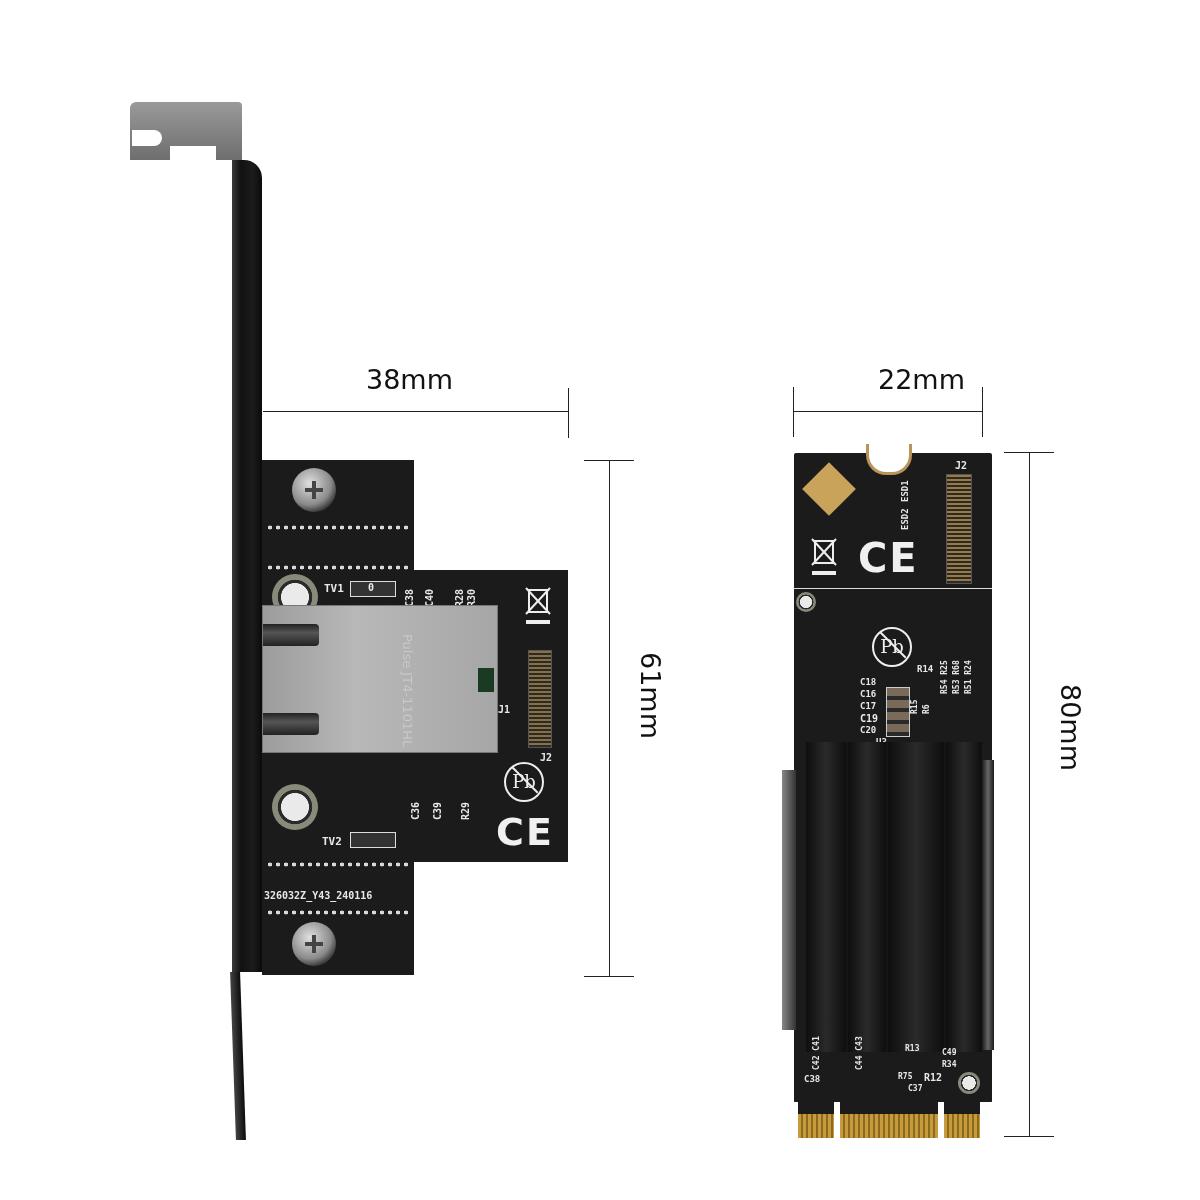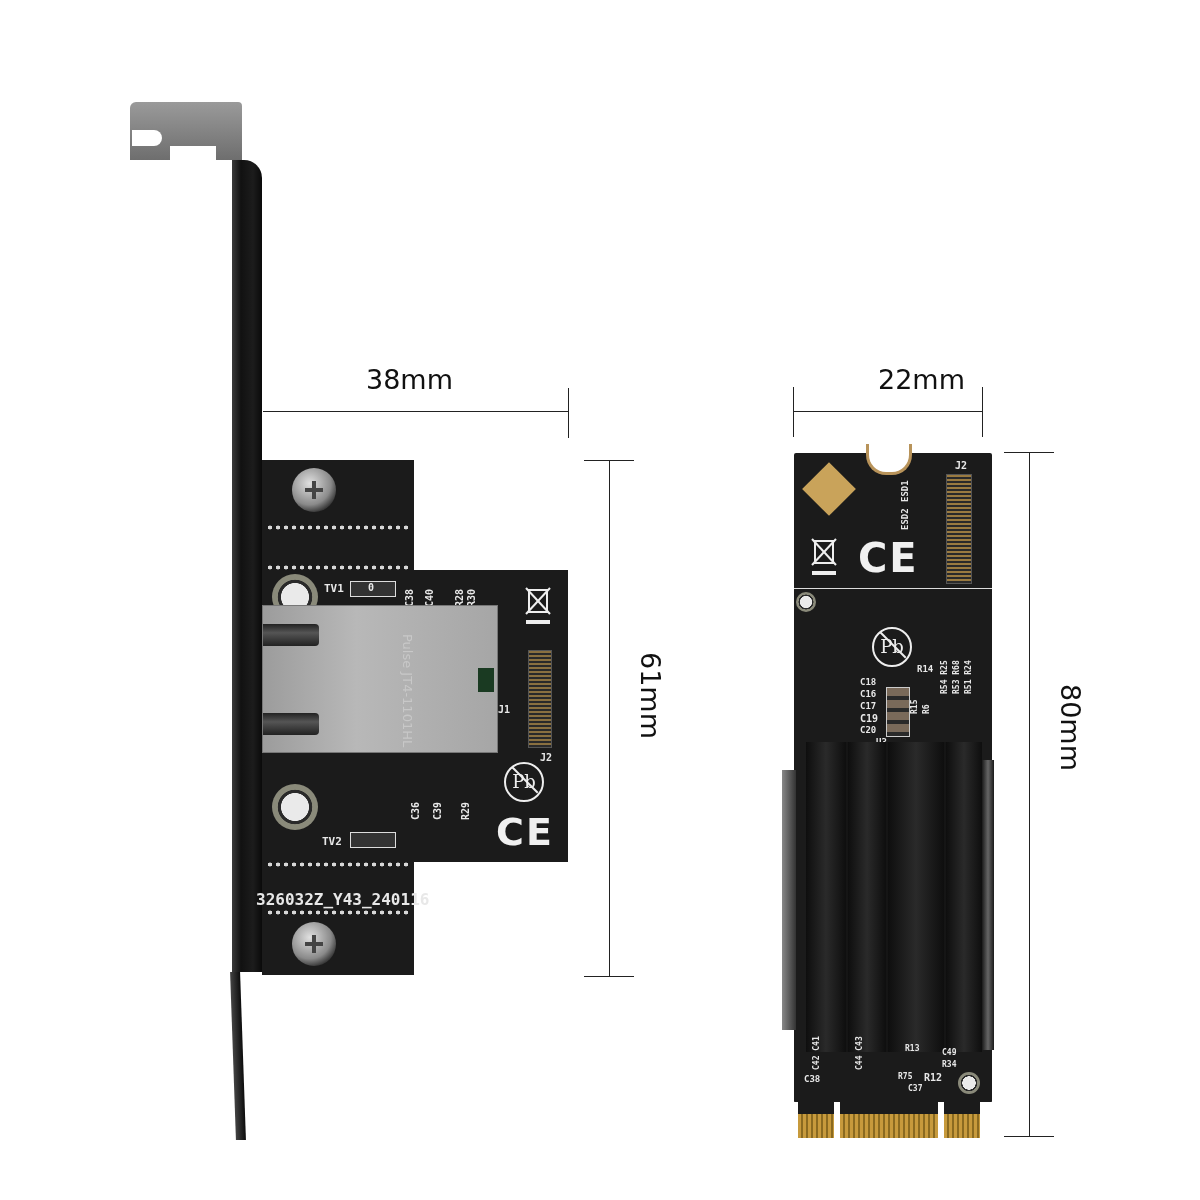--- a/index.html
+++ b/index.html
@@ -81,21 +81,21 @@
     <span>Pb</span>
   </div>
 
   <span class="ce" style="left:496px;top:810px;font-size:38px;">CE</span>
 
   <span class="silk" style="left:410px;top:820px;font-size:10px;transform:rotate(-90deg);transform-origin:left top;">C36</span>
   <span class="silk" style="left:432px;top:820px;font-size:10px;transform:rotate(-90deg);transform-origin:left top;">C39</span>
   <span class="silk" style="left:460px;top:820px;font-size:10px;transform:rotate(-90deg);transform-origin:left top;">R29</span>
   <span class="silk" style="left:322px;top:835px;font-size:11px;">TV2</span>
   <div class="abs" style="left:350px;top:832px;width:44px;height:14px;border:1.5px solid #ddd;background:#333;"></div>
-  <span class="silk" style="left:256px;top:890px;font-size:16px;">326032Z_Y43_240116</span>
+  <span class="silk" style="left:264px;top:890px;font-size:10px;">326032Z_Y43_240116</span>
 </div>
 
 <div>
   <span class="dim-label" style="left:366px;top:364px;">38mm</span>
   <div class="hline" style="left:263px;top:411px;width:306px;"></div>
   <div class="vline" style="left:568px;top:388px;height:50px;"></div>
 </div>
 <div>
   <div class="hline" style="left:584px;top:460px;width:50px;"></div>
   <div class="vline" style="left:609px;top:460px;height:516px;"></div>

